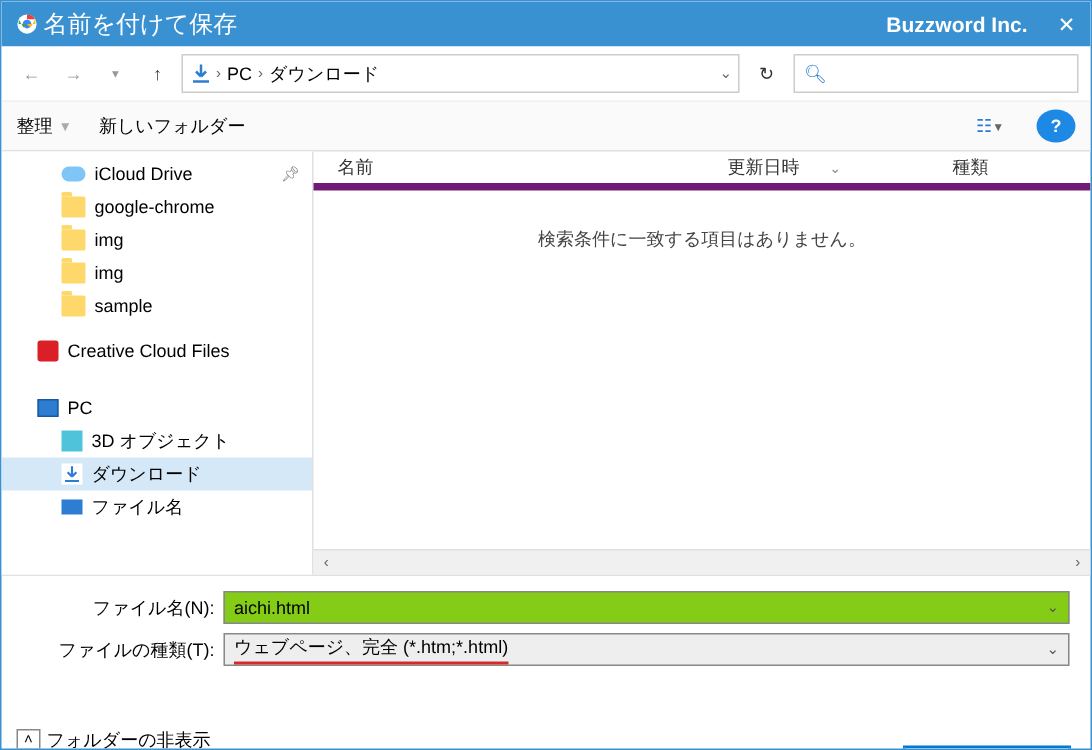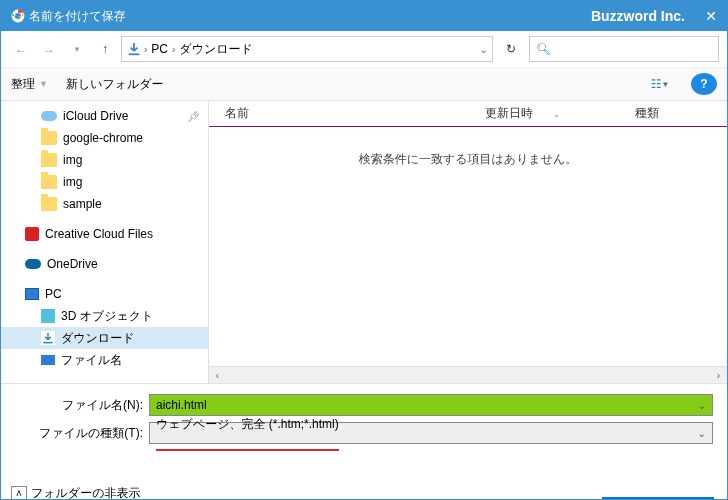--- a/index.html
+++ b/index.html
@@ -1,18 +1,18 @@
 <!DOCTYPE html>
 <html><head>
 <meta charset="utf-8">
 <style>
   * { box-sizing: border-box; margin: 0; padding: 0; font-family: "Segoe UI", Meiryo, sans-serif; font-size: 12px; }
   body { width: 728px; height: 500px; background: #fff; overflow: hidden; border: 1px solid #3a91d1; }
   .titlebar { height: 30px; background: #3a91d1; color: #fff; display: flex; align-items: center; padding: 0 10px; }
-  .titlebar .title { flex: 1; font-size: 12px; padding-left: 4px; }
+  .titlebar .title { flex: 1; font-size: 16px; padding-left: 4px; }
   .titlebar .brand { font-weight: bold; font-size: 14px; margin-right: 20px; }
   .titlebar .close { width: 12px; text-align: center; cursor: pointer; font-size: 14px; }
   .chrome-icon { width: 14px; height: 14px; }
   .navrow { height: 36px; display: flex; align-items: center; padding: 4px 8px; gap: 4px; background: #fff; }
   .navbtn { width: 24px; height: 24px; display: inline-flex; align-items: center; justify-content: center; color: #999; }
   .navbtn.enabled { color: #333; }
   .breadcrumb { flex: 1; height: 26px; border: 1px solid #ccc; display: flex; align-items: center; padding: 0 4px; gap: 2px; }
   .breadcrumb .sep { color: #666; font-size: 10px; }
   .breadcrumb .crumb { padding: 0 2px; }
   .bc-down { margin-left: auto; color: #666; font-size: 10px; }
@@ -31,33 +31,33 @@
   .folder-icon { width: 16px; height: 14px; background: #ffd86b; border-radius: 1px; position: relative; }
   .folder-icon::before { content: ""; position: absolute; top: -3px; left: 0; width: 7px; height: 3px; background: #ffd86b; border-radius: 1px 1px 0 0; }
   .icloud-ic { width: 16px; height: 10px; background: #7fc5f5; border-radius: 6px; }
   .cc-ic { width: 14px; height: 14px; background: #da1f26; border-radius: 2px; }
   .od-ic { width: 16px; height: 10px; background: #0a64a4; border-radius: 6px; }
   .pc-ic { width: 14px; height: 12px; background: #2d7dd2; border: 1px solid #1a5a9a; }
   .obj3d-ic { width: 14px; height: 14px; background: #4fc3d9; }
   .dl-ic { width: 14px; height: 14px; background: #fff; display: inline-flex; align-items: center; justify-content: center; }
   .desktop-ic { width: 14px; height: 10px; background: #2d7dd2; }
   .listarea { flex: 1; display: flex; flex-direction: column; position: relative; }
-  .listheader { height: 26px; display: flex; align-items: center; border-bottom: 1px solid #701a75; }
+  .listheader { height: 26px; display: flex; align-items: center; border-bottom: 5px solid #701a75; }
   .listheader .col { padding: 0 16px; color: #333; font-size: 12px; display: flex; align-items: center; gap: 20px; }
   .colsort { color: #888; font-size: 9px; }
   .empty { flex: 1; text-align: center; padding-top: 24px; color: #444; }
   .hscroll { height: 17px; border-top: 1px solid #e0e0e0; background: #f0f0f0; display: flex; align-items: center; }
   .hscroll .arrow { width: 17px; text-align: center; color: #666; font-size: 10px; }
   .hscroll .track { flex: 1; }
   .bottomform { padding: 10px 14px 6px 14px; border-top: 1px solid #e0e0e0; }
   .formrow { display: flex; align-items: center; margin-bottom: 6px; }
   .formrow label { width: 134px; text-align: right; padding-right: 6px; }
   .formrow .field { flex: 1; height: 22px; border: 1px solid #888; display: flex; align-items: center; padding: 0 6px; background: #84cc16; }
   .formrow .field.dd { background: #eee; justify-content: space-between; }
-  .underline-red { border-bottom: 2px solid #d62a2a; padding-bottom: 16px; text-align: right; }
+  .underline-red { border-bottom: 2px solid #d62a2a; padding-bottom: 1px; text-align: right; }
   .actions { display: flex; align-items: center; padding: 8px 14px 8px 10px; gap: 12px; }
   .actions .hidefolders { display: flex; align-items: center; gap: 4px; }
   .actions .spacer { flex: 1; }
   .btn { width: 110px; height: 24px; border: 1px solid #999; background: #e8e8e8; display: inline-flex; align-items: center; justify-content: center; margin-top: 34px; }
   .btn.primary { border: 1px solid #0078d4; outline: 1px solid #0078d4; background: #e5f1fb; }
   svg { display: block; }
 </style>
 </head>
 <body>
 
@@ -127,24 +127,20 @@
     <div class="tree-item sub">
         <span class="folder-icon"></span>
         <span>sample</span>
       </div>
     <div style="height:8px;"></div>
     <div class="tree-item">
         <span class="cc-ic"></span>
         <span>Creative Cloud Files</span>
       </div>
     <div style="height:8px;"></div>
-    <div class="tree-item">
-        <span class="od-ic"></span>
-        <span>OneDrive</span>
-      </div>
     <div style="height:8px;"></div>
     <div class="tree-item">
         <span class="pc-ic"></span>
         <span>PC</span>
       </div>
     <div class="tree-item sub">
         <span class="obj3d-ic"></span>
         <span>3D オブジェクト</span>
       </div>
     <div class="tree-item sub selected">

